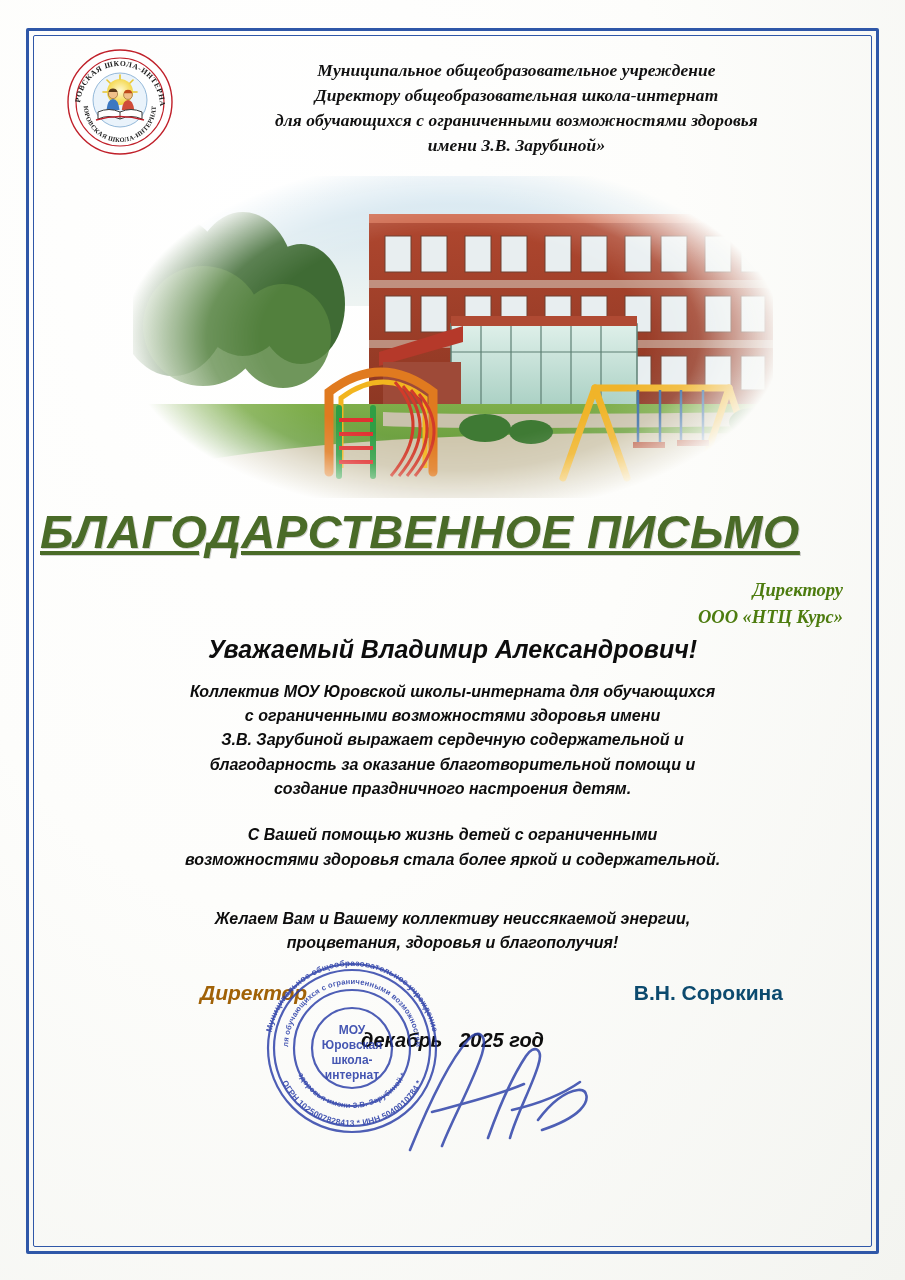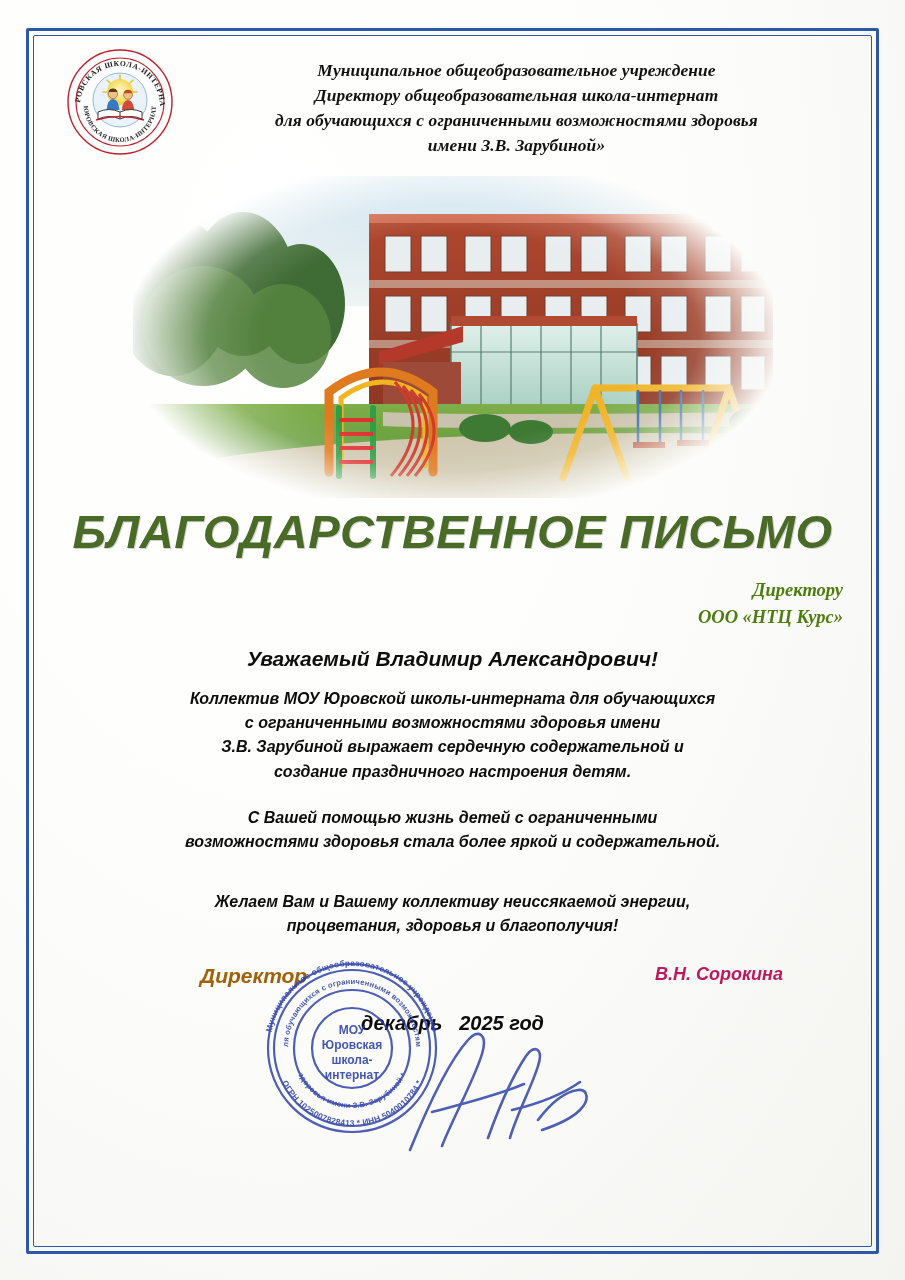--- a/index.html
+++ b/index.html
@@ -100,50 +100,50 @@
     overflow: hidden;
     
     -webkit-mask-image: radial-gradient(ellipse 52% 56% at 50% 50%, #000 58%, rgba(0,0,0,0.85) 74%, rgba(0,0,0,0) 99%);
     mask-image: radial-gradient(ellipse 52% 56% at 50% 50%, #000 58%, rgba(0,0,0,0.85) 74%, rgba(0,0,0,0) 99%);
   }
   .photo svg { display:block; width: 100%; height: 100%; }
 
   
   .doc-heading {
     margin: 6px 0 0 0;
-    text-align: center;
     font-family: "Liberation Sans", sans-serif;
     font-weight: bold;
     font-style: italic;
     font-size: 47px;
     letter-spacing: 0.5px;
     color: #4a6b28;
     text-shadow: 1px 1px 0 rgba(0,0,0,0.18);
     white-space: nowrap;
+    text-decoration: underline;
   }
 
   
   .addressee {
     margin: 18px 22px 0 0;
     text-align: right;
     font-family: "Liberation Serif", serif;
     font-weight: bold;
     font-style: italic;
     font-size: 18.5px;
     line-height: 1.45;
     color: #4d7c0f;
   }
 
   .salutation {
-    margin: 16px 0 0 0;
+    margin: 4px 0 0 0;
     text-align: center;
     font-family: "Liberation Sans", sans-serif;
     font-weight: bold;
     font-style: italic;
-    font-size: 21px;
+    font-size: 25px;
     color: #0d0d0d;
   }
 
   .body-para {
     margin: 16px 18px 0 18px;
     text-align: center;
     font-family: "Liberation Sans", sans-serif;
     font-weight: bold;
     font-style: italic;
     font-size: 16px;
@@ -168,23 +168,22 @@
     font-style: italic;
     font-size: 21px;
     color: #a16207;
   }
   .sign-name {
     position: absolute;
     right: 82px;
     top: 4px;
     font-family: "Liberation Sans", sans-serif;
     font-weight: bold;
-    font-style: italic;
-    font-size: 18px;
-    color: #be185d;
+    font-size: 21px;
+    color: #0c4a6e;
   }
 
   .date-line {
     margin: 6px 0 0 0;
     text-align: center;
     font-family: "Liberation Sans", sans-serif;
     font-weight: bold;
     font-style: italic;
     font-size: 20px;
     color: #0d0d0d;
@@ -420,20 +419,21 @@
       <div>Директору</div>
       <div>ООО «НТЦ Курс»</div>
     </div>
 
     <div class="salutation">Уважаемый Владимир Александрович!</div>
 
     <div class="body-para p1">
       <div>Коллектив МОУ Юровской школы-интерната для обучающихся</div>
       <div>с ограниченными возможностями здоровья имени</div>
       <div>З.В. Зарубиной выражает сердечную содержательной и</div>
+      <div>благодарность за оказание благотворительной помощи    и</div>
       <div>создание праздничного настроения детям.</div>
     </div>
 
     <div class="body-para p2">
       <div>С Вашей помощью жизнь детей с ограниченными</div>
       <div>возможностями здоровья стала более яркой и содержательной.</div>
     </div>
 
     <div class="body-para p3">
       <div>Желаем Вам и Вашему коллективу неиссякаемой энергии,</div>

